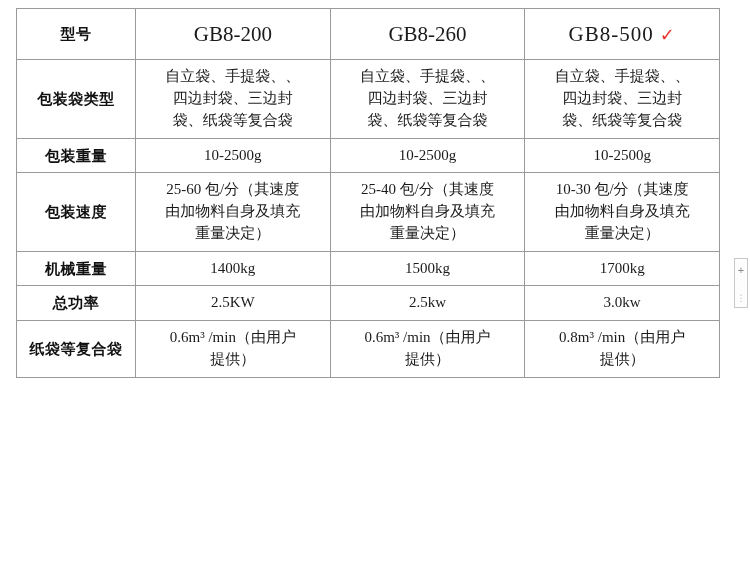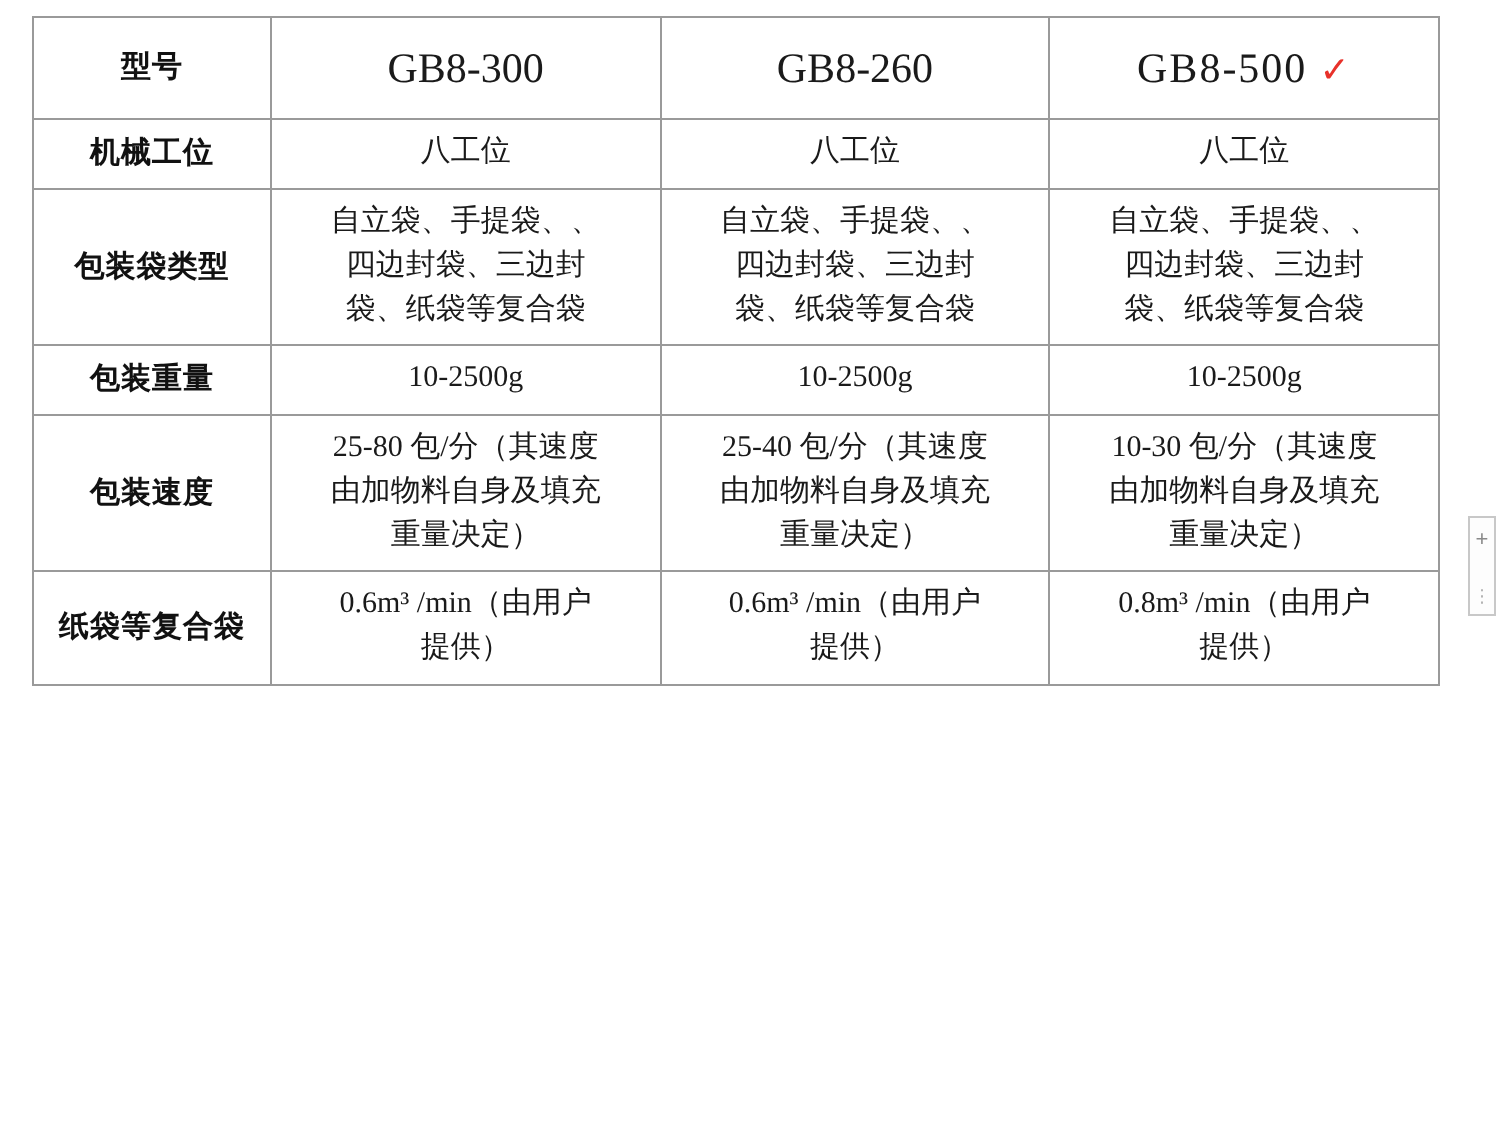--- a/index.html
+++ b/index.html
@@ -108,39 +108,27 @@
 </head>
 <body>
 
 <div id="page">
 
   <table class="spec">
     <tbody>
 
       <tr class="header">
         <td class="label">型号</td>
-        <td>GB8-300</td>
+        <td>GB8-200</td>
         <td>GB8-260</td>
         <td class="model-highlight">
           <span>GB8-500</span><span class="check">✓</span>
         </td>
       </tr>
 
-      <tr>
-        <td class="label">机械工位</td>
-        <td>
-          <span class="cell-line">八工位</span>
-        </td>
-        <td>
-          <span class="cell-line">八工位</span>
-        </td>
-        <td>
-          <span class="cell-line">八工位</span>
-        </td>
-      </tr>
 
       <tr>
         <td class="label">包装袋类型</td>
         <td>
           <span class="cell-line">自立袋、手提袋、、</span>
           <span class="cell-line">四边封袋、三边封</span>
           <span class="cell-line">袋、纸袋等复合袋</span>
         </td>
         <td>
           <span class="cell-line">自立袋、手提袋、、</span>
@@ -164,38 +152,62 @@
           <span class="cell-line">10-2500g</span>
         </td>
         <td>
           <span class="cell-line">10-2500g</span>
         </td>
       </tr>
 
       <tr>
         <td class="label">包装速度</td>
         <td>
-          <span class="cell-line">25-80 包/分（其速度</span>
+          <span class="cell-line">25-60 包/分（其速度</span>
           <span class="cell-line">由加物料自身及填充</span>
           <span class="cell-line">重量决定）</span>
         </td>
         <td>
           <span class="cell-line">25-40 包/分（其速度</span>
           <span class="cell-line">由加物料自身及填充</span>
           <span class="cell-line">重量决定）</span>
         </td>
         <td>
           <span class="cell-line">10-30 包/分（其速度</span>
           <span class="cell-line">由加物料自身及填充</span>
           <span class="cell-line">重量决定）</span>
         </td>
       </tr>
 
-
-
+      <tr>
+        <td class="label">机械重量</td>
+        <td>
+          <span class="cell-line">1400kg</span>
+        </td>
+        <td>
+          <span class="cell-line">1500kg</span>
+        </td>
+        <td>
+          <span class="cell-line">1700kg</span>
+        </td>
+      </tr>
+
+
+      <tr>
+        <td class="label">总功率</td>
+        <td>
+          <span class="cell-line">2.5KW</span>
+        </td>
+        <td>
+          <span class="cell-line">2.5kw</span>
+        </td>
+        <td>
+          <span class="cell-line">3.0kw</span>
+        </td>
+      </tr>
 
       <tr>
         <td class="label">纸袋等复合袋</td>
         <td>
           <span class="cell-line">0.6m³ /min（由用户</span>
           <span class="cell-line">提供）</span>
         </td>
         <td>
           <span class="cell-line">0.6m³ /min（由用户</span>
           <span class="cell-line">提供）</span>

